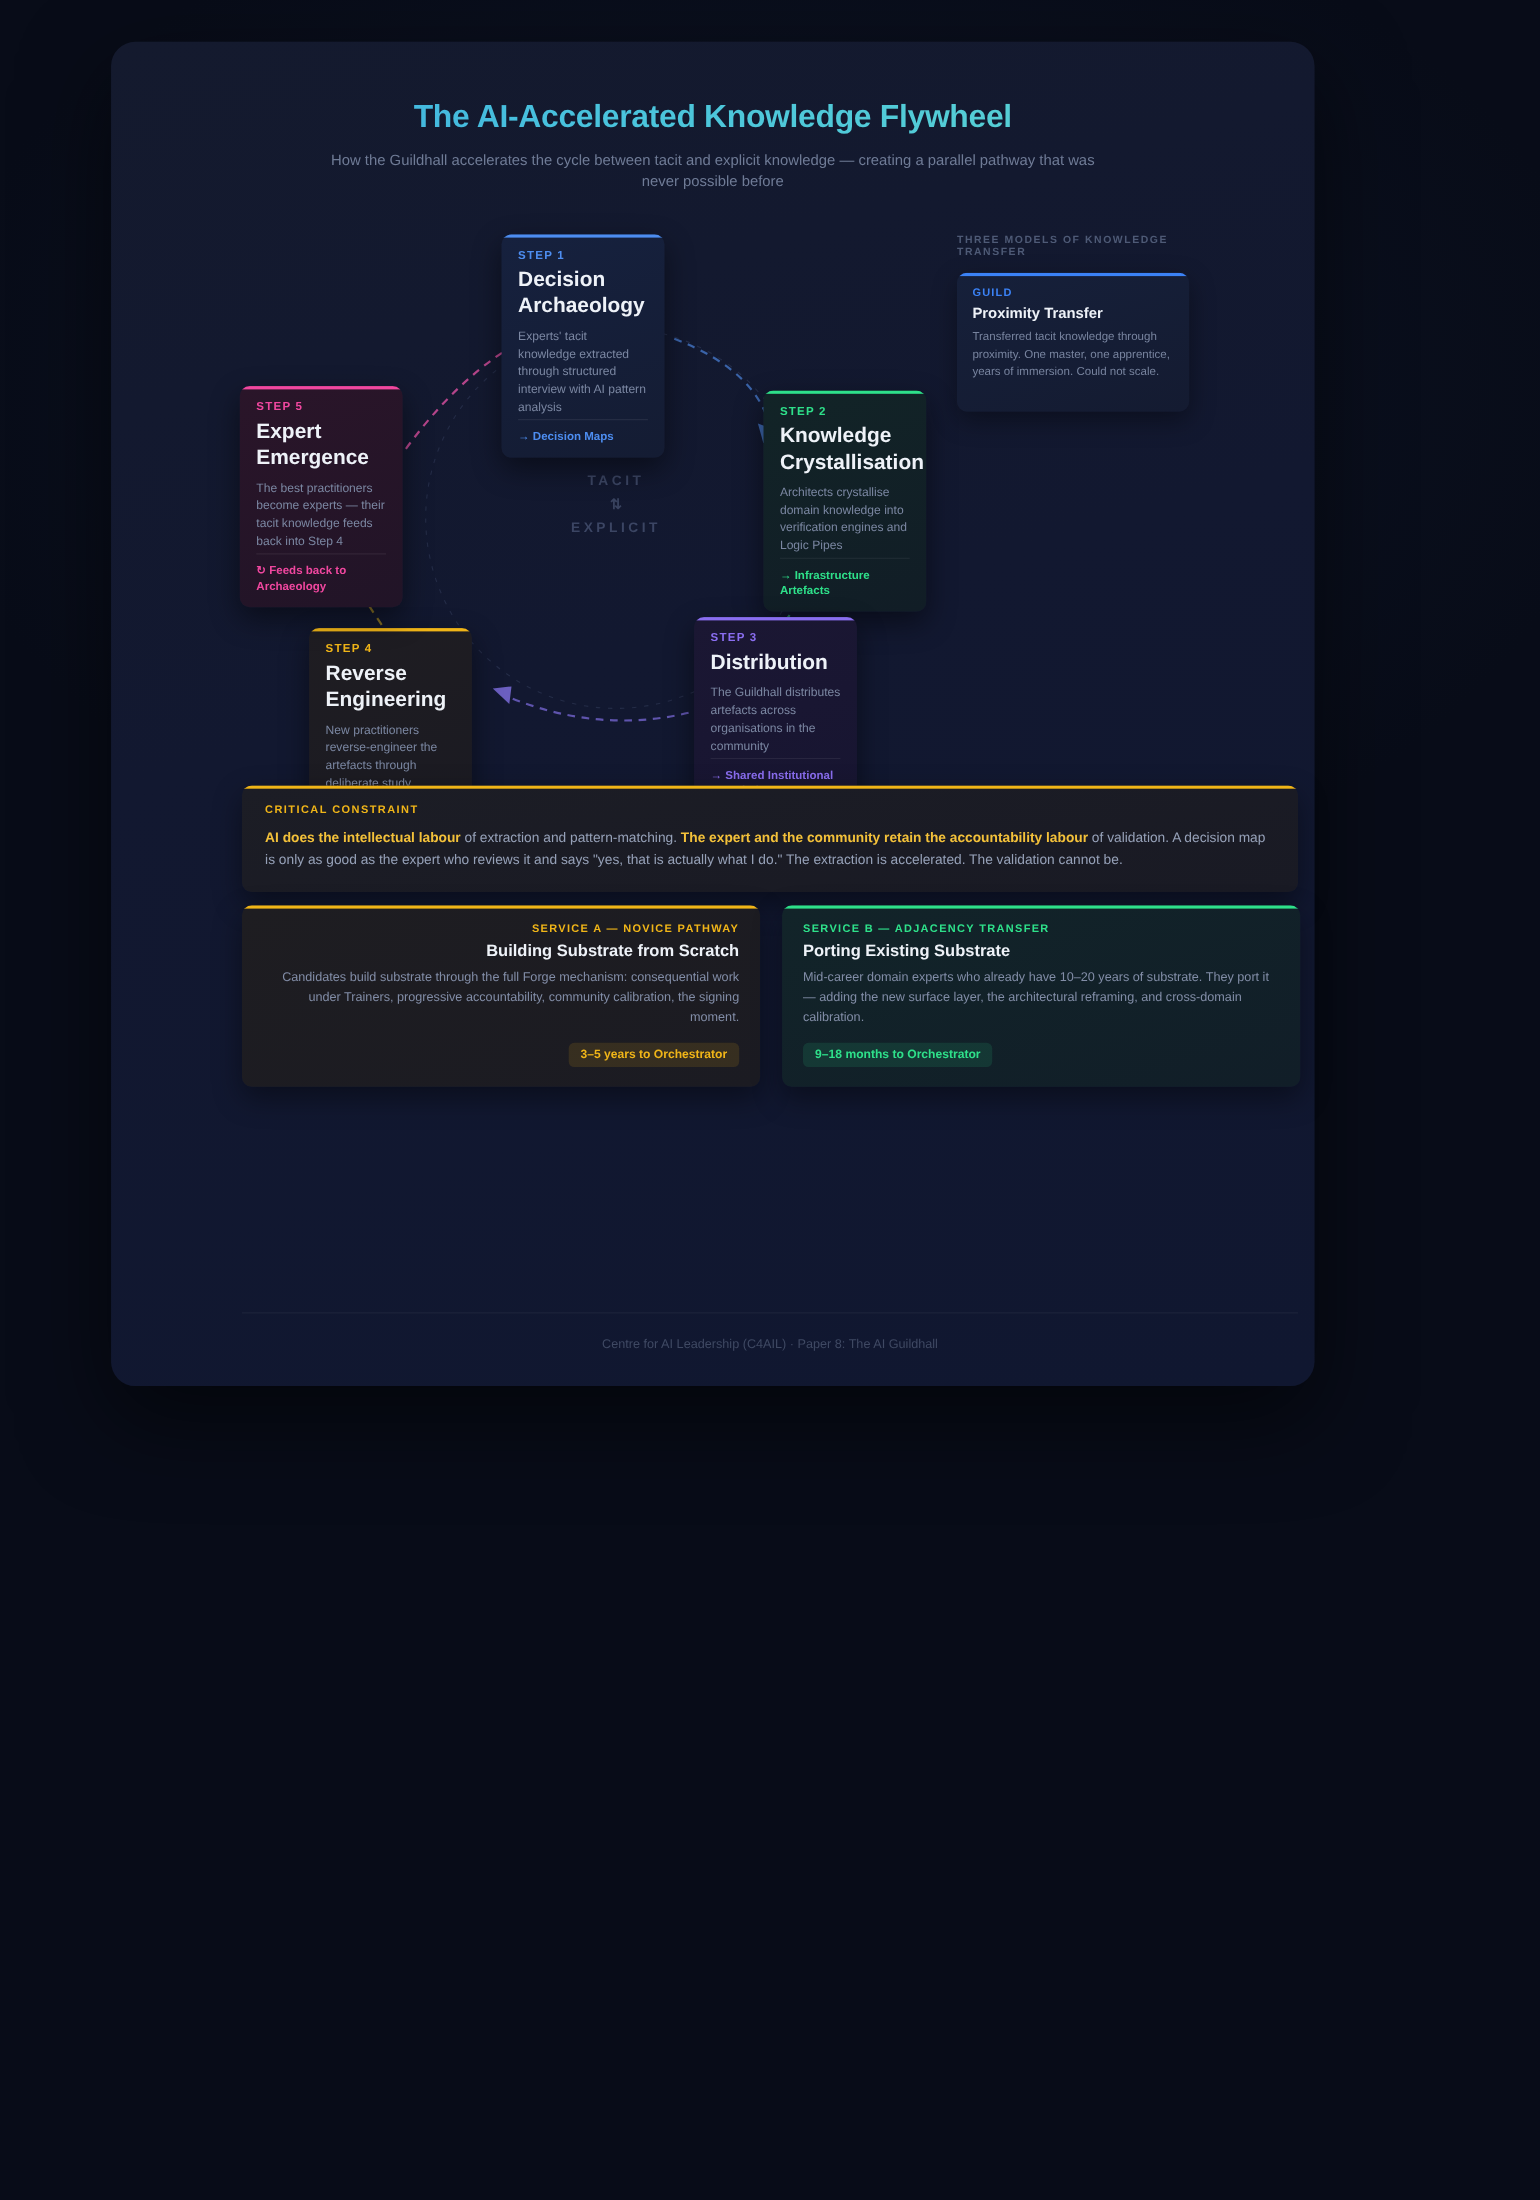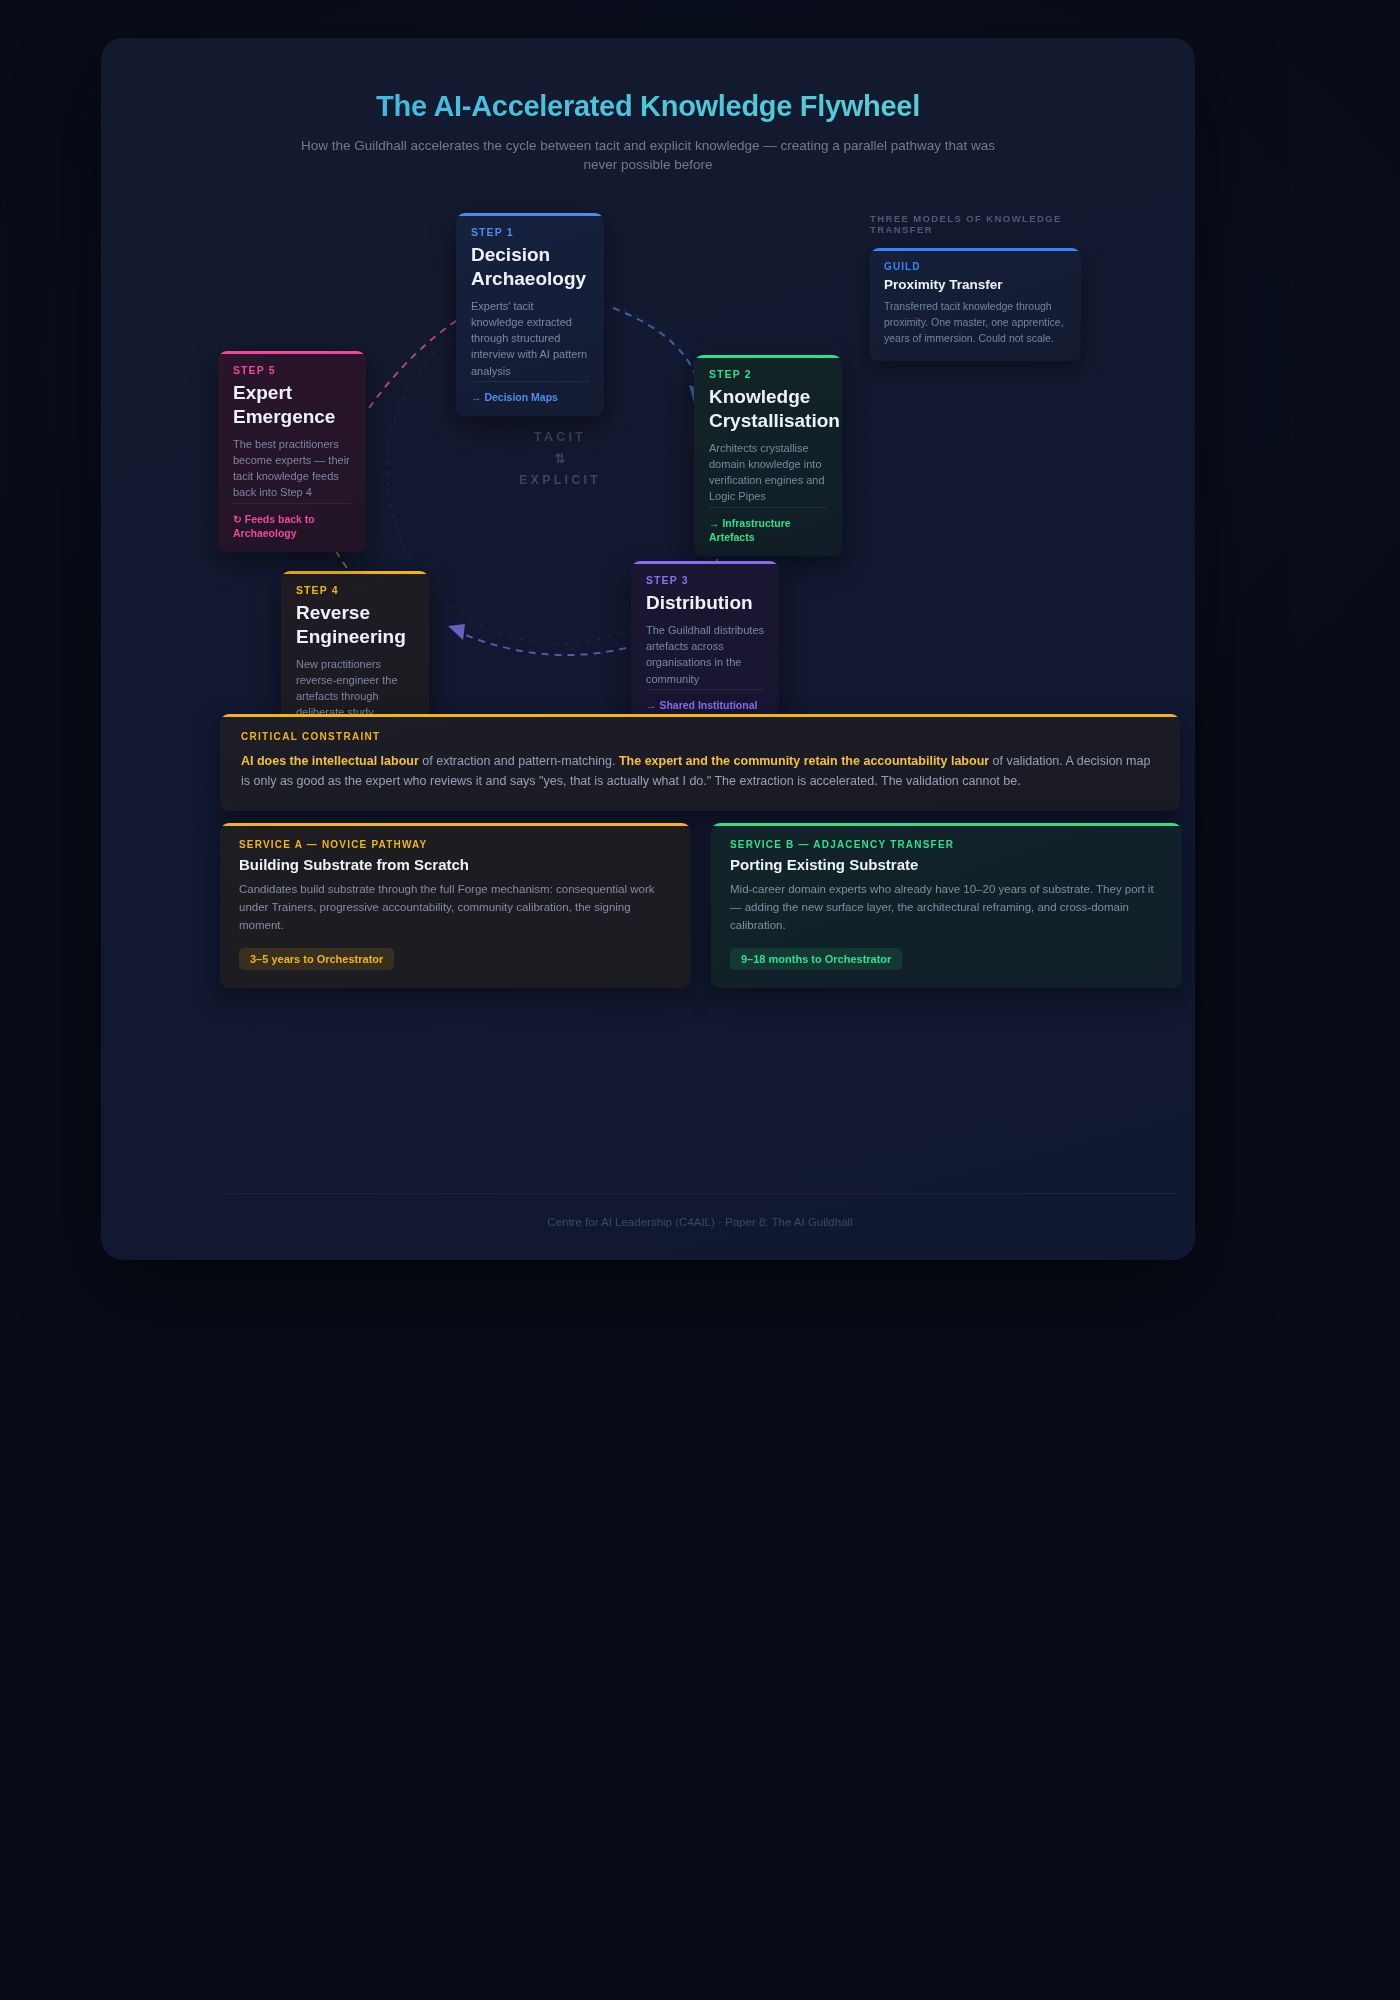--- a/index.html
+++ b/index.html
@@ -97,21 +97,21 @@
   #step5 { left: 117px; top: 138px; width: 148px; --accent:#f0479f;
            background: linear-gradient(160deg, #2a1529, #211427); }
 
   
   .models { position: absolute; left: 769px; top: 175px; width: 211px; }
   .models-hd {
     font-size: 9.5px; font-weight: bold; letter-spacing: 1.4px;
     color: #4e5a76; margin-bottom: 13px; text-transform: uppercase;
   }
   .model {
-    position: relative; border-radius: 9px; padding: 13px 14px 14px;
+    position: relative; border-radius: 9px; padding: 13px 14px 27px;
     margin-bottom: 14px; overflow: hidden;
     box-shadow: 0 8px 22px rgba(0,0,0,.35);
   }
   .model::before {
     content:""; position:absolute; left:0; top:0; right:0; height:3px; background: var(--accent);
   }
   .model .kicker {
     font-size: 10px; font-weight: bold; letter-spacing: 1.1px;
     color: var(--accent); margin-bottom: 5px;
   }
@@ -137,21 +137,21 @@
   .crit .body { font-size: 12.5px; line-height: 1.62; color: #96a1b8; }
   .crit .body b { color:#f3c13a; font-weight: bold; }
 
   
   .svc {
     position: absolute; top: 785px; width: 471px;
     border-radius: 9px; padding: 16px 19px 18px; overflow: hidden;
     box-shadow: 0 10px 26px rgba(0,0,0,.4);
   }
   .svc::before { content:""; position:absolute; left:0; top:0; right:0; height:3px; background: var(--accent); }
-  #svcA { left: 119px; --accent:#f0b518; background: linear-gradient(160deg,#1e1d21,#1b1b22); }
+  #svcA { left: 119px; --accent:#f0b518; background: linear-gradient(160deg,#1e1d21,#1b1b22); text-align: right; }
   #svcB { left: 610px; --accent:#2ee08a; background: linear-gradient(160deg,#122429,#111e28); }
   .svc .kicker { font-size:10px; font-weight:bold; letter-spacing:1.2px; color:var(--accent); margin-bottom:6px; }
   .svc .title { font-size:15px; font-weight:bold; color:#eef2f8; margin-bottom:8px; }
   .svc .body { font-size:11.5px; line-height:1.56; color:#828da7; }
   .svc .pill {
     display:inline-block; margin-top:13px; padding:5px 11px; border-radius:5px;
     font-size:11px; font-weight:bold; color:var(--accent);
     background: rgba(240,181,24,.13);
   }
   #svcB .pill { background: rgba(46,224,138,.12); }

